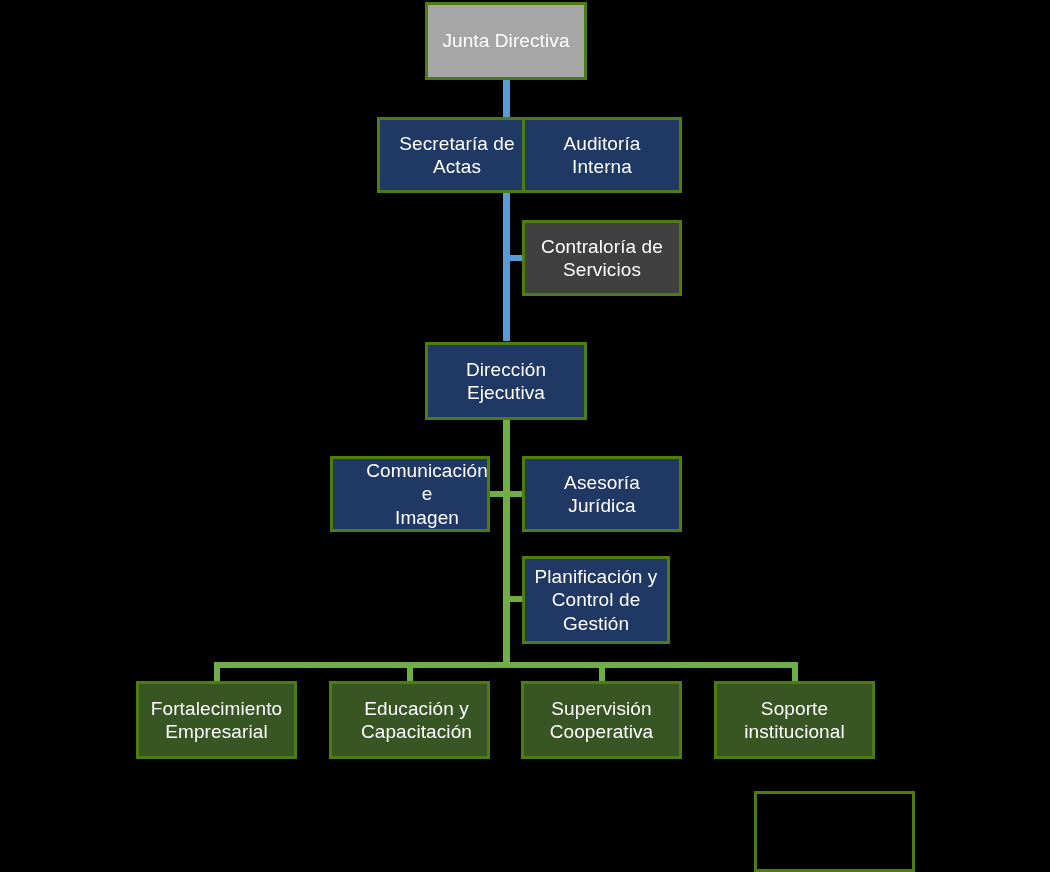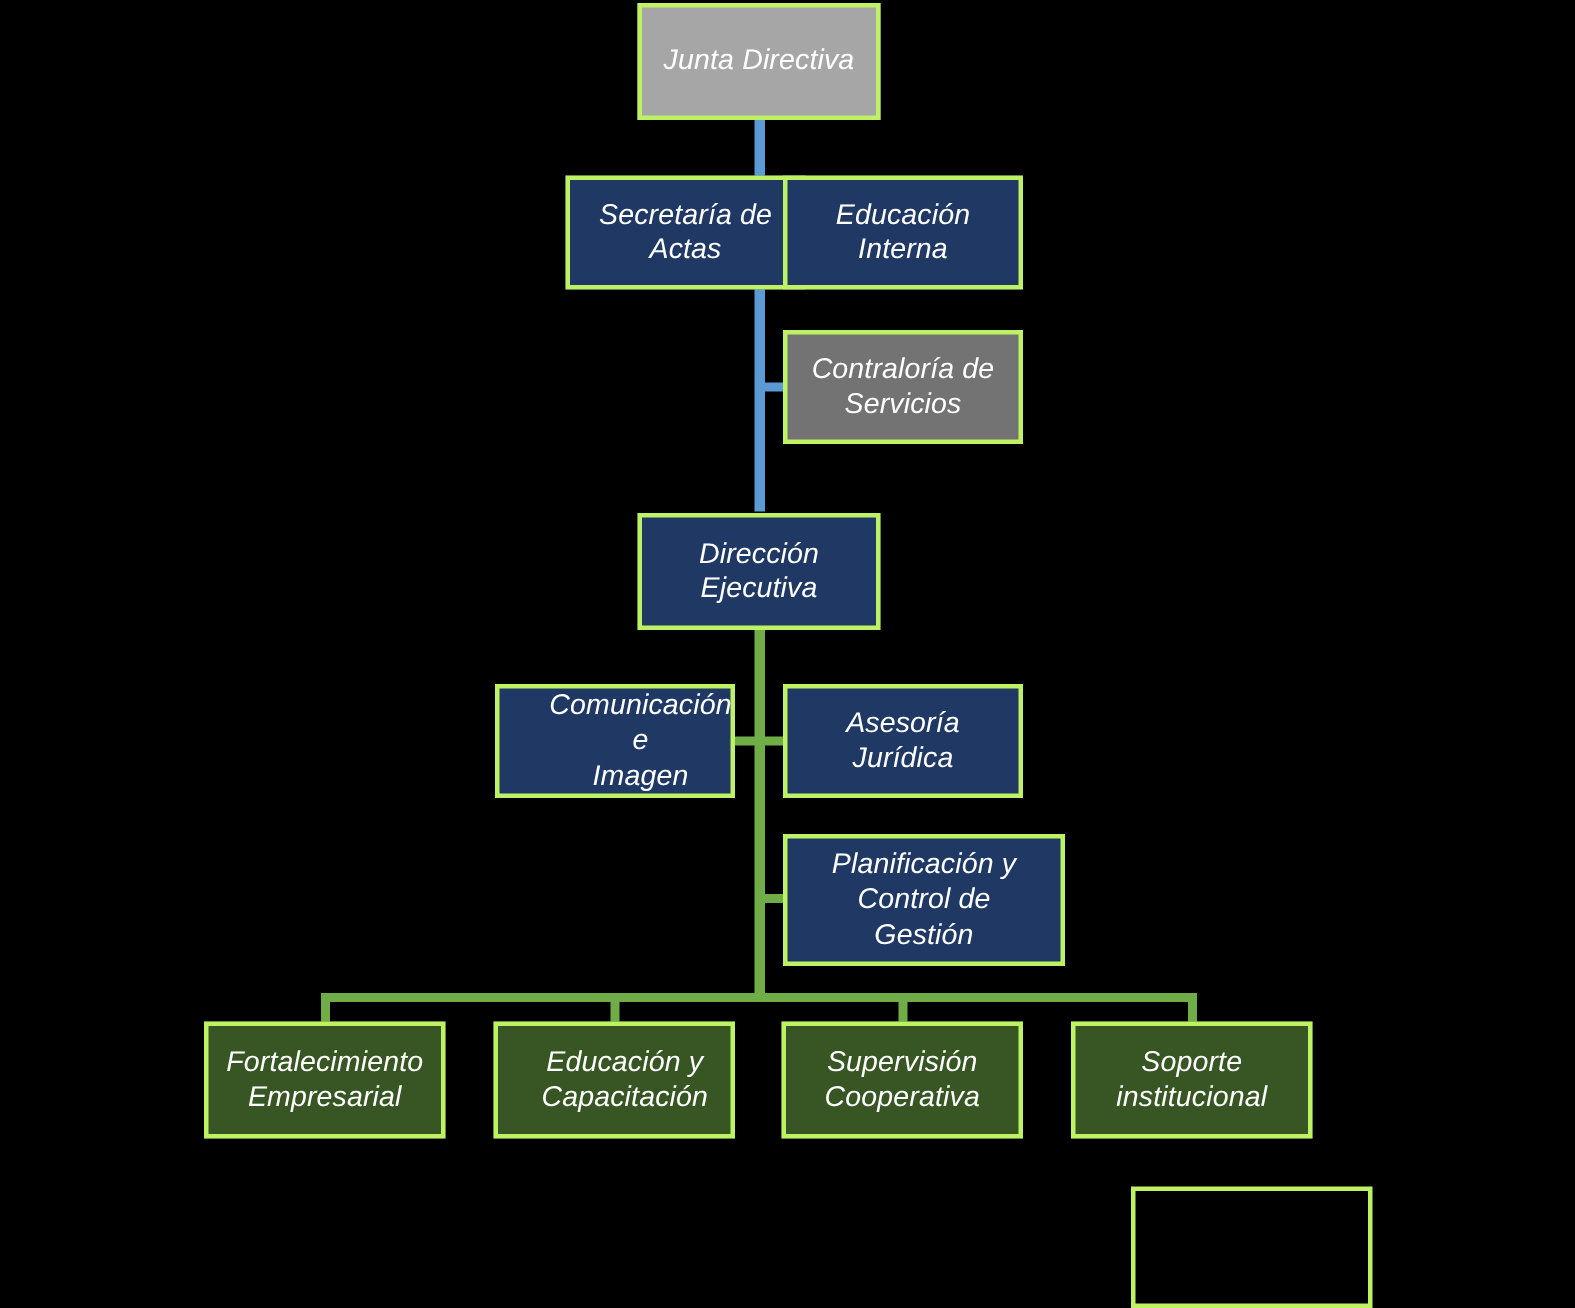--- a/index.html
+++ b/index.html
@@ -25,36 +25,35 @@
     z-index: 1;
   }
   .conn-blue  { background: #5B9BD5; }
   .conn-green { background: #70AD47; }
 
   
   .node {
     position: absolute;
     z-index: 3;
     box-sizing: border-box;
-    border: 3px solid #bef264;
+    border: 3px solid #4d7c0f;
     display: flex;
     align-items: center;
     justify-content: center;
     text-align: center;
     color: #FFFFFF;
     font-size: 19px;
     line-height: 1.22;
     letter-spacing: 0.1px;
     padding: 2px 6px;
     white-space: pre-line;
-    font-style: italic;
   }
   .node.gray  { background: #A6A6A6; }
   .node.navy  { background: #1F3864; }
-  .node.navy-dark { background: #737373; }
+  .node.navy-dark { background: #404040; }
   .node.green { background: #375623; }
   .node.empty { background: #000000; }
 </style>
 </head>
 <body>
 
 <div id="chart">
 
   <div class="conn conn-blue" style="left:503px; top:80px; width:7px; height:261px;"></div>
 
@@ -77,35 +76,35 @@
   <div class="conn conn-green" style="left:214px; top:662px; width:6px; height:20px;"></div>
   <div class="conn conn-green" style="left:407px; top:662px; width:6px; height:20px;"></div>
   <div class="conn conn-green" style="left:599px; top:662px; width:6px; height:20px;"></div>
   <div class="conn conn-green" style="left:792px; top:662px; width:6px; height:20px;"></div>
 
   <div class="node gray" style="left:425px; top:2px; width:162px; height:78px;">Junta Directiva</div>
 
   <div class="node navy" style="left:330px; top:117px; width:160px; height:76px;margin-left:47px;">Secretaría de
 Actas</div>
 
-  <div class="node navy" style="left:522px; top:117px; width:160px; height:76px;">Educación
+  <div class="node navy" style="left:522px; top:117px; width:160px; height:76px;">Auditoría
 Interna</div>
 
   <div class="node navy-dark" style="left:522px; top:220px; width:160px; height:76px;">Contraloría de
 Servicios</div>
 
   <div class="node navy" style="left:425px; top:342px; width:162px; height:78px;">Dirección
 Ejecutiva</div>
 
   <div class="node navy" style="left:330px; top:456px; width:160px; height:76px;padding-left:40px;">Comunicación e
 Imagen</div>
 
   <div class="node navy" style="left:522px; top:456px; width:160px; height:76px;">Asesoría Jurídica</div>
 
-  <div class="node navy" style="left:522px; top:556px; width:188px; height:88px;">Planificación y
+  <div class="node navy" style="left:522px; top:556px; width:148px; height:88px;">Planificación y
 Control de
 Gestión</div>
 
   <div class="node green" style="left:136px; top:681px; width:161px; height:78px;">Fortalecimiento
 Empresarial</div>
 
   <div class="node green" style="left:329px; top:681px; width:161px; height:78px;padding-left:20px;">Educación y
 Capacitación</div>
 
   <div class="node green" style="left:521px; top:681px; width:161px; height:78px;">Supervisión

